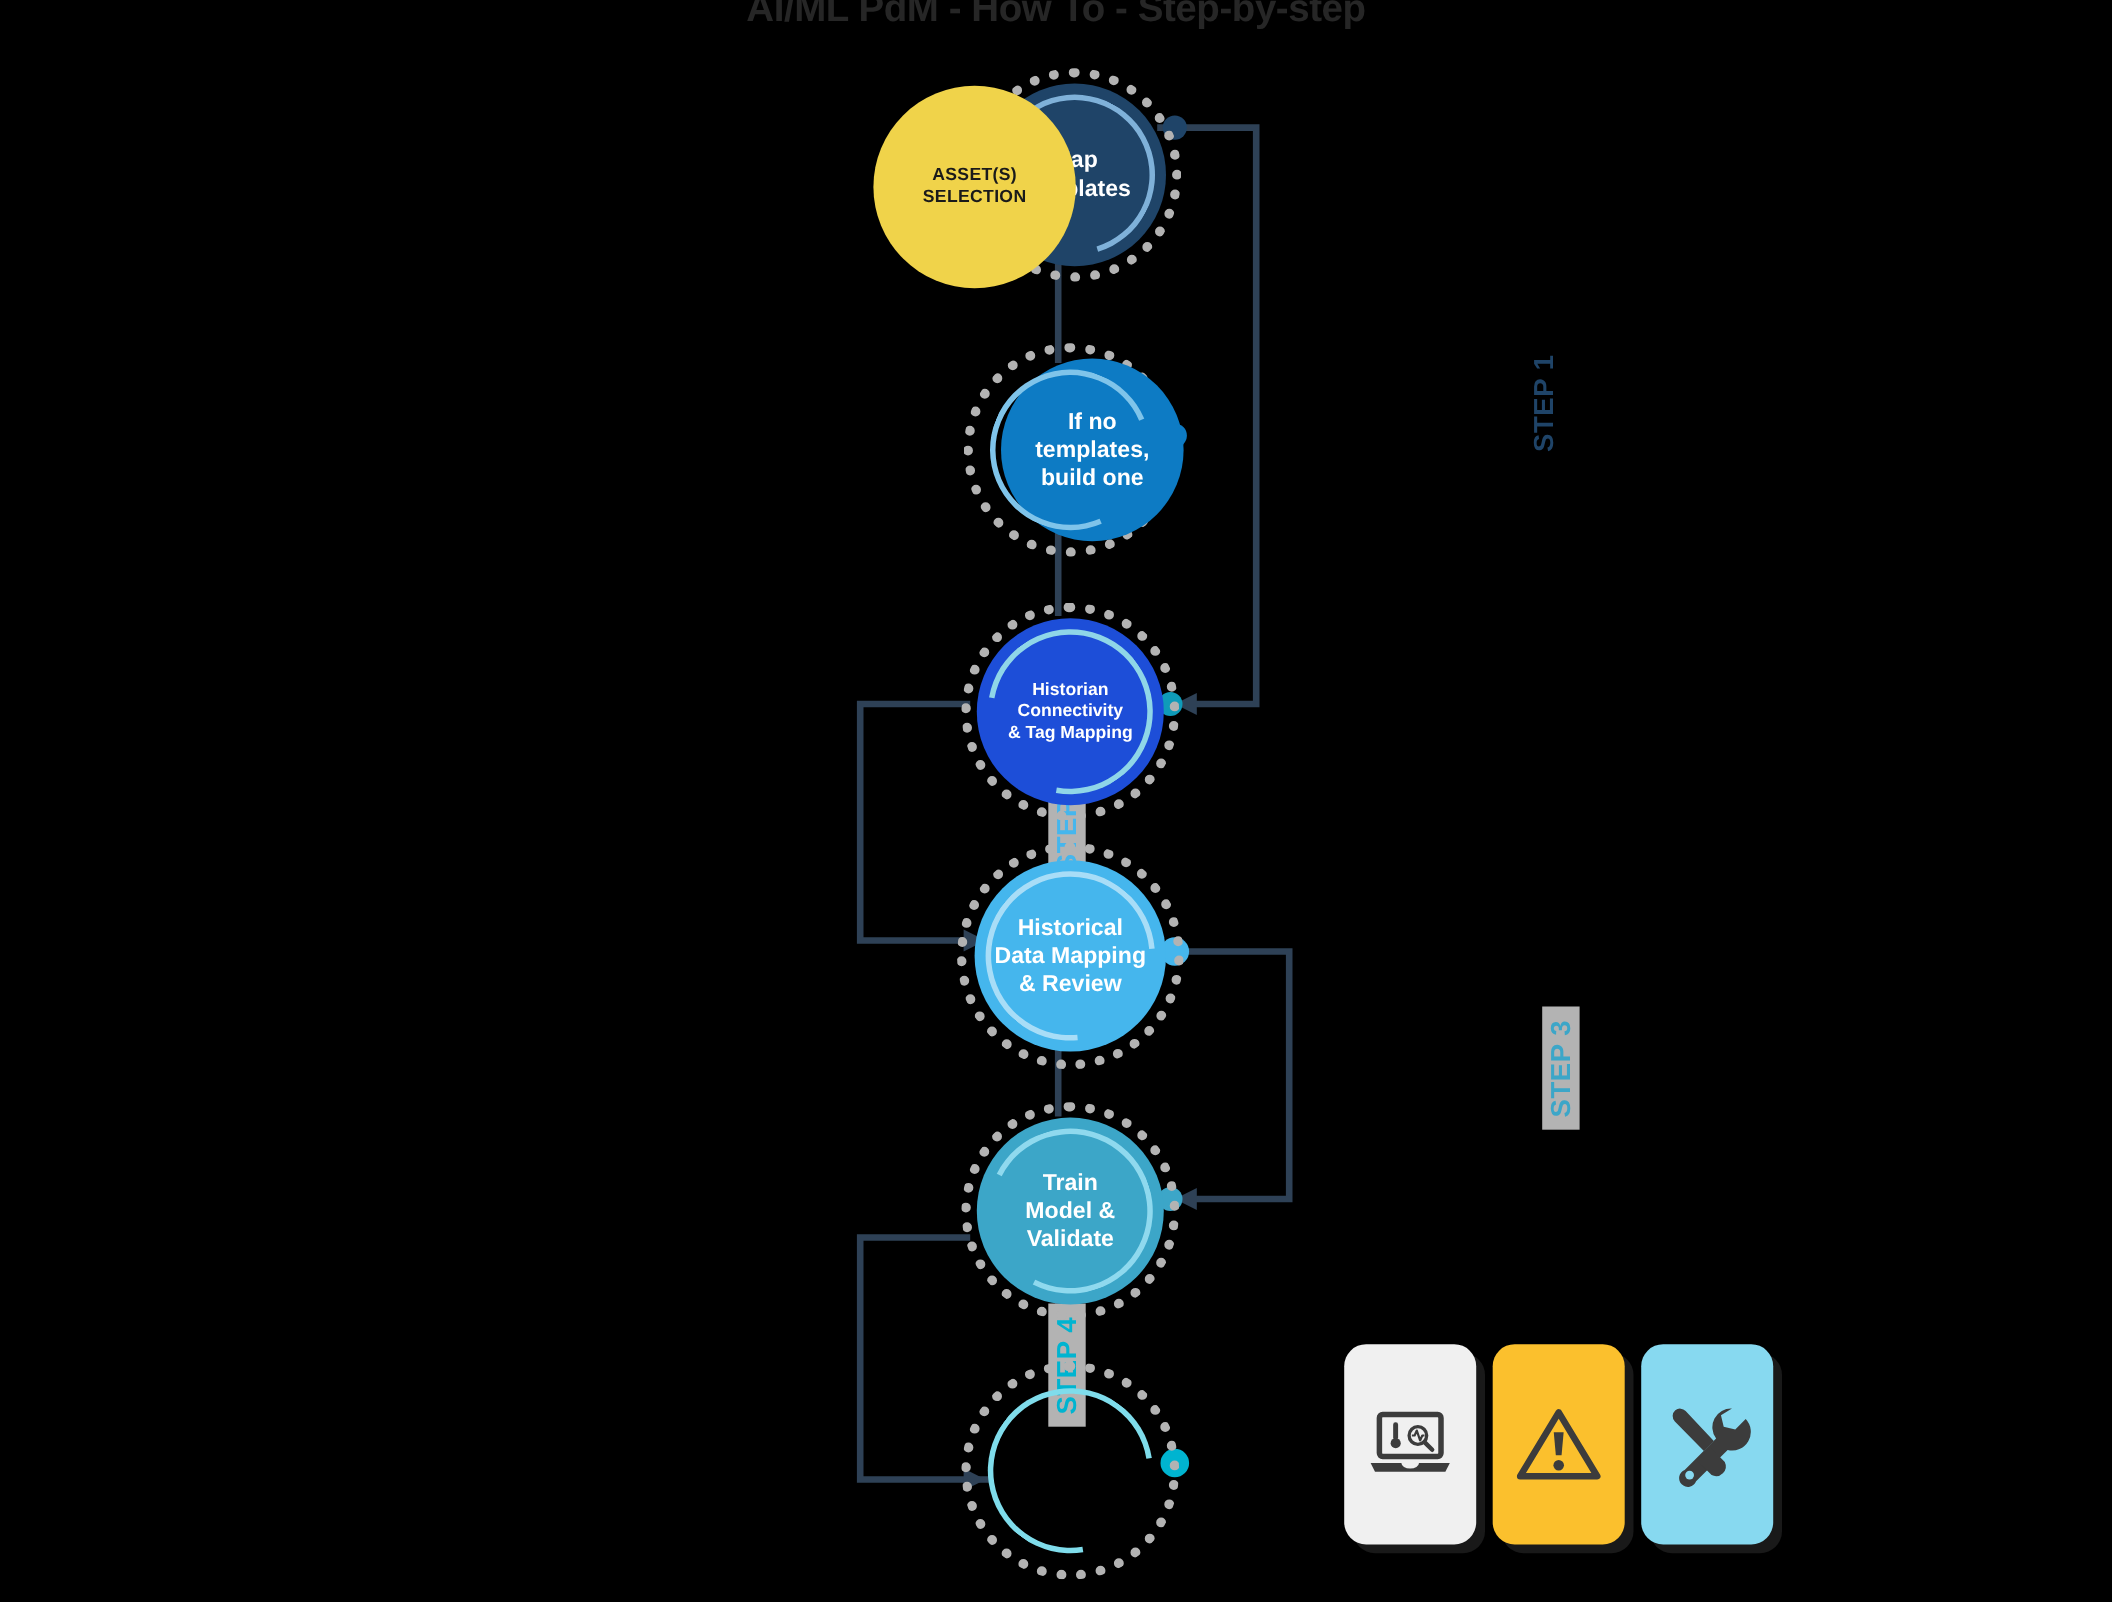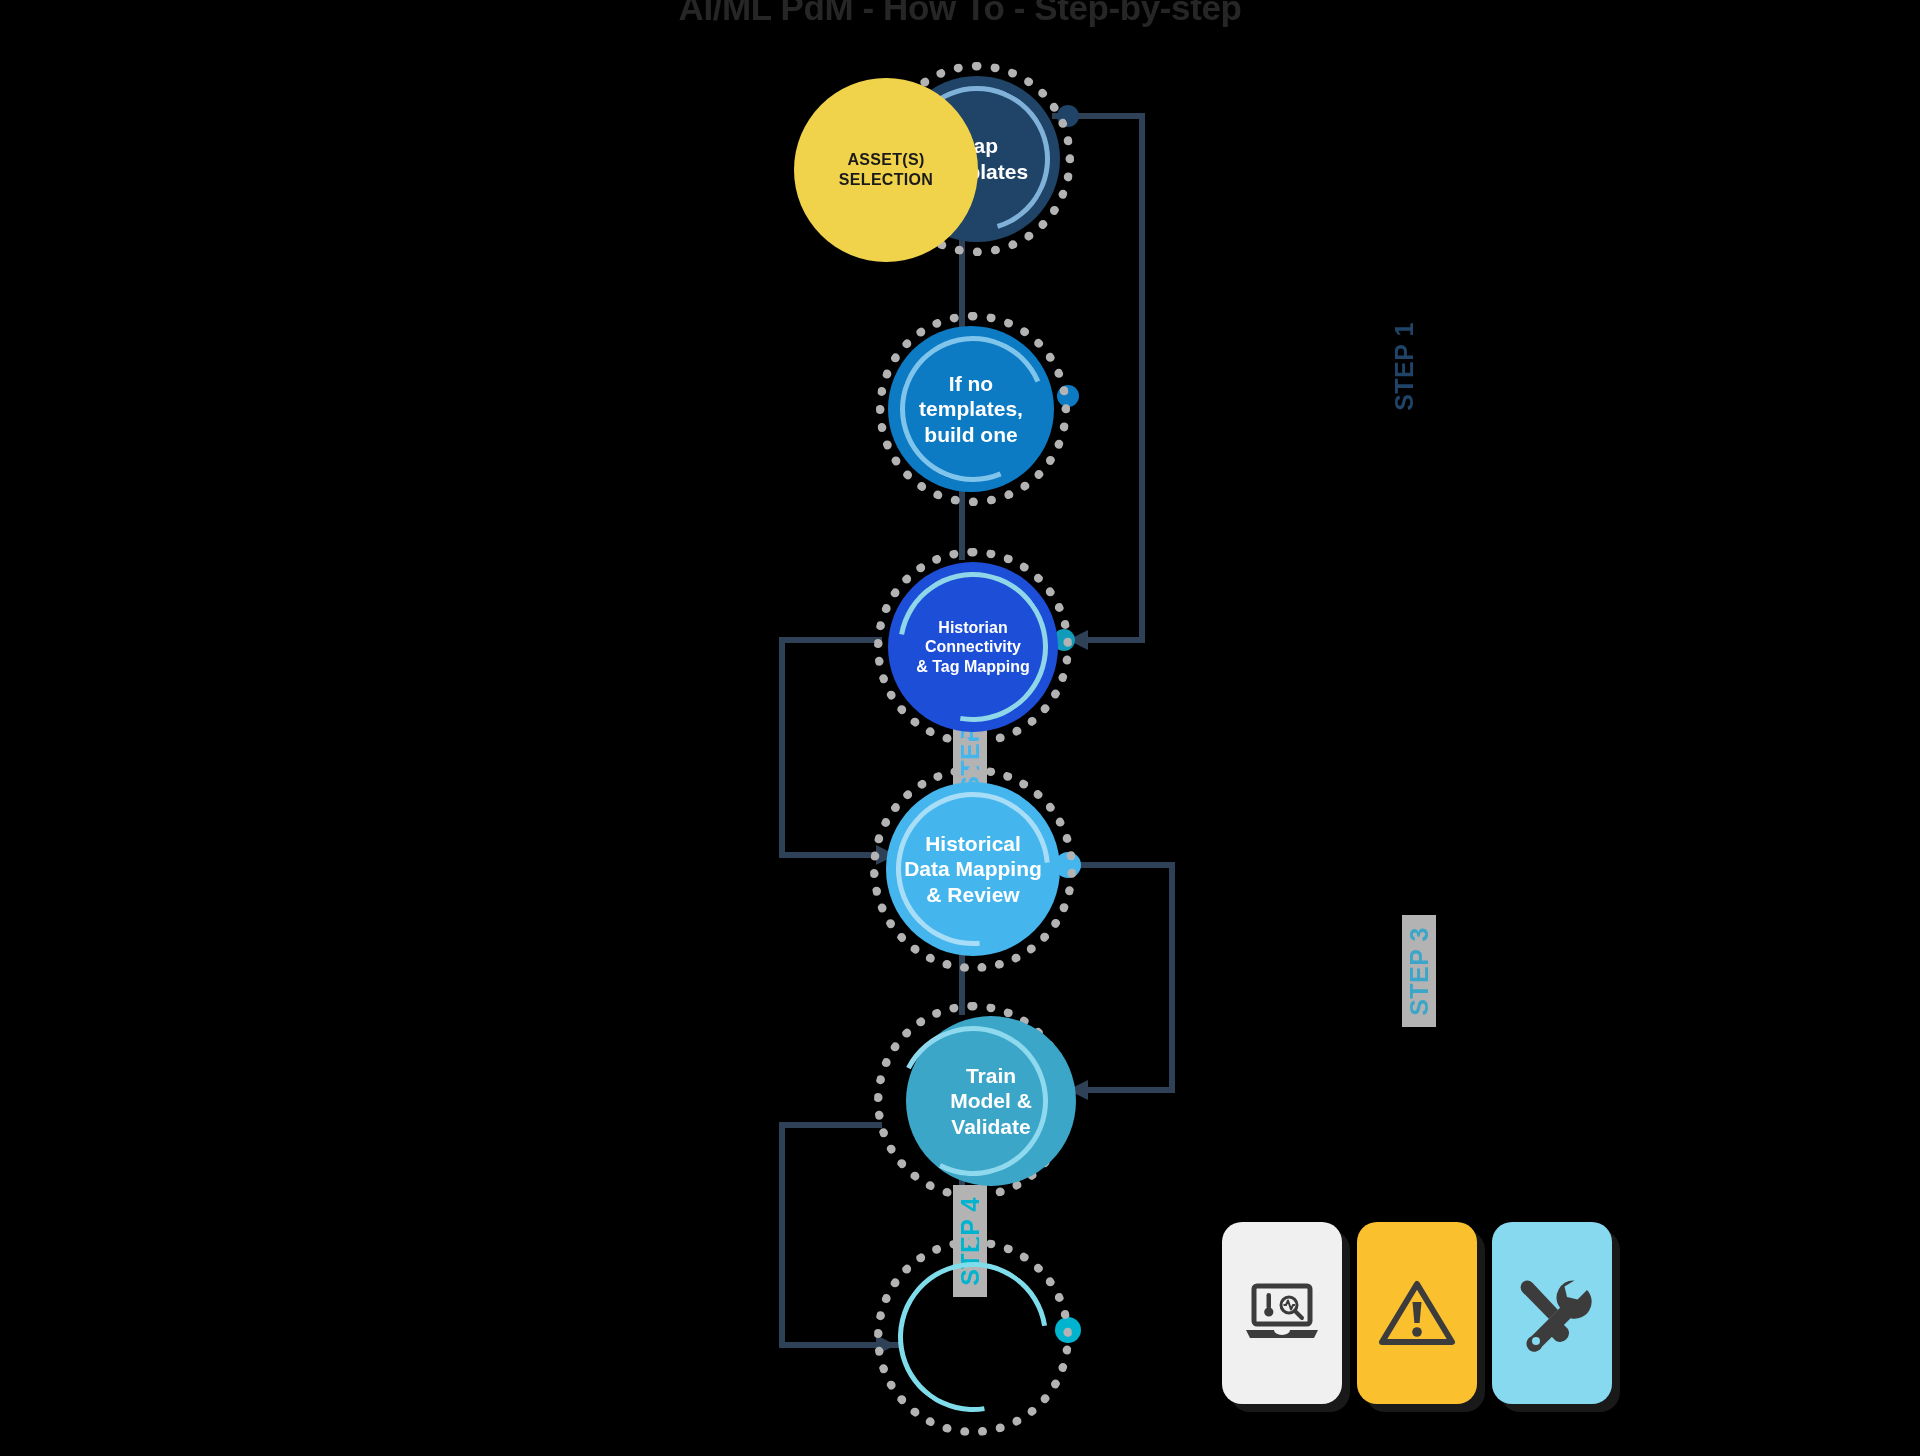--- a/index.html
+++ b/index.html
@@ -202,21 +202,21 @@
       <div>
         <div>Map</div>
         <div>Templates</div>
       </div>
     </div>
     <div class="arc" style="left:642px; top:86px; width:146px; height:146px;
                 border-top-color:#7fb1d9; border-left-color:#7fb1d9; border-right-color:#7fb1d9;
                 transform:rotate(28deg);"></div>
 
     <div class="halo" style="left:614px; top:312px; width:194px; height:194px;"></div>
-    <div class="bubble" style="left: 626px; top: 326px; width: 166px; height: 166px; font-size: 21px; background: rgb(13, 123, 196);">
+    <div class="bubble" style="left: 648px; top: 326px; width: 166px; height: 166px; font-size: 21px; background: rgb(13, 123, 196);">
       <div>
         <div>If no</div>
         <div>templates,</div>
         <div>build one</div>
       </div>
     </div>
     <div class="arc" style="left:638px; top:336px; width:146px; height:146px;
                 border-top-color:#7fc4ea; border-left-color:#7fc4ea; border-bottom-color:#7fc4ea;
                 transform:rotate(22deg);"></div>
 
@@ -238,21 +238,21 @@
         <div>Historical</div>
         <div>Data Mapping</div>
         <div>&amp; Review</div>
       </div>
     </div>
     <div class="arc" style="left:634px; top:792px; width:154px; height:154px;
                 border-top-color:#a8ddf7; border-left-color:#a8ddf7; border-bottom-color:#a8ddf7;
                 transform:rotate(40deg);"></div>
 
     <div class="halo" style="left:612px; top:1002px; width:198px; height:198px;"></div>
-    <div class="bubble" style="left: 644px; top: 1016px; width: 170px; height: 170px; font-size: 21px; background: rgb(60, 166, 200);">
+    <div class="bubble" style="left: 626px; top: 1016px; width: 170px; height: 170px; font-size: 21px; background: rgb(60, 166, 200);">
       <div>
         <div>Train</div>
         <div>Model &amp;</div>
         <div>Validate</div>
       </div>
     </div>
     <div class="arc" style="left:636px; top:1026px; width:150px; height:150px;
                 border-top-color:#8fd9ee; border-right-color:#8fd9ee; border-bottom-color:#8fd9ee;
                 transform:rotate(-18deg);"></div>
 

